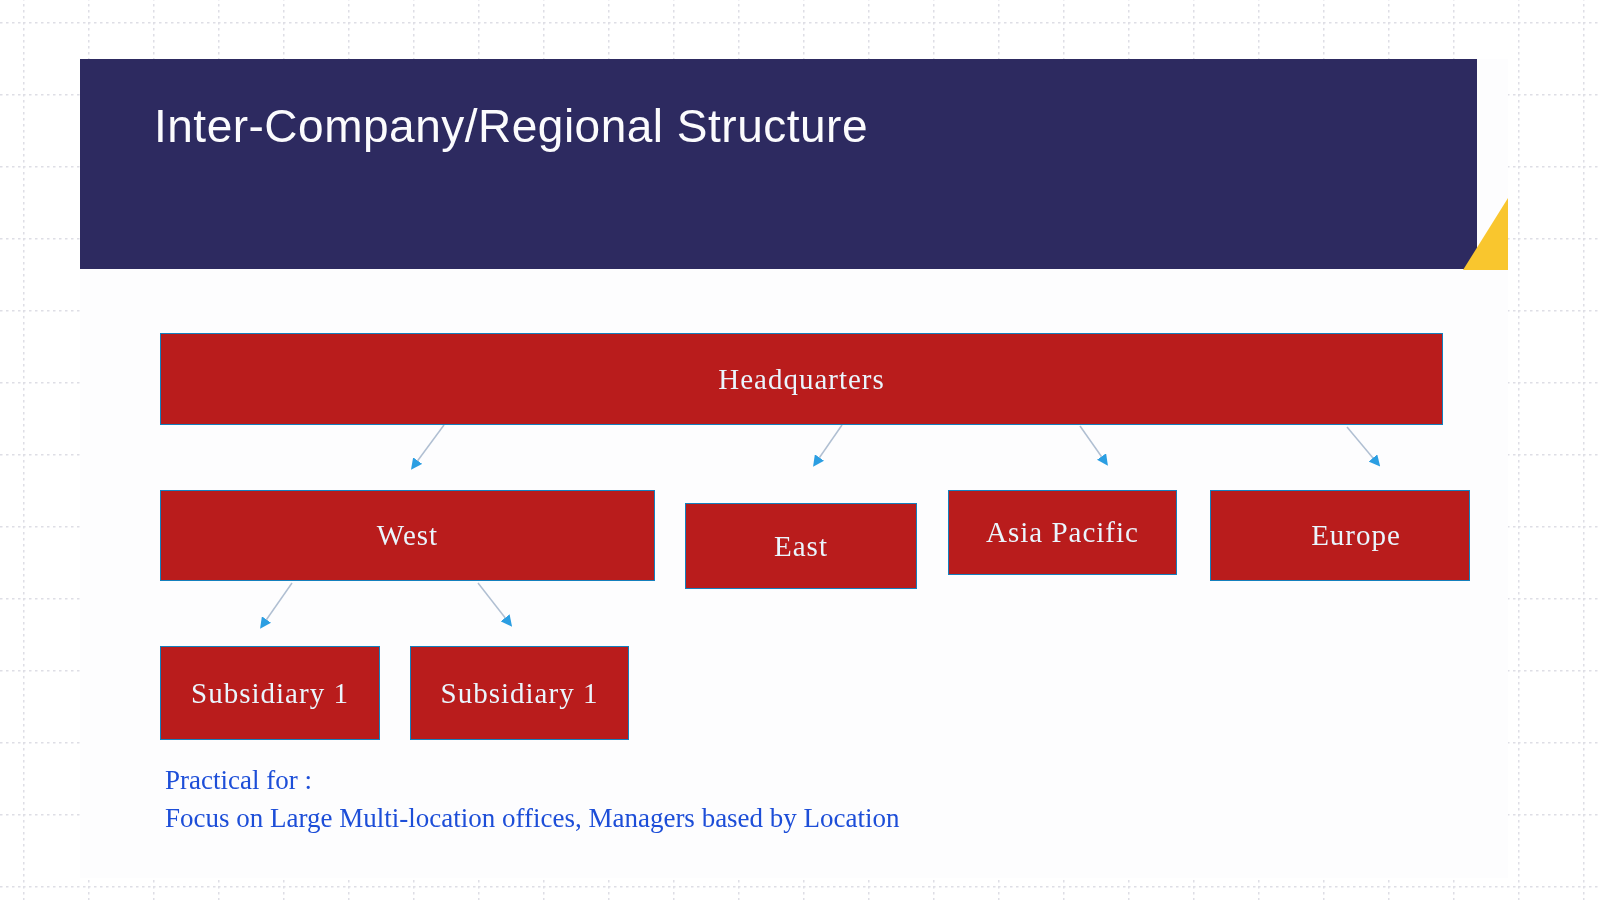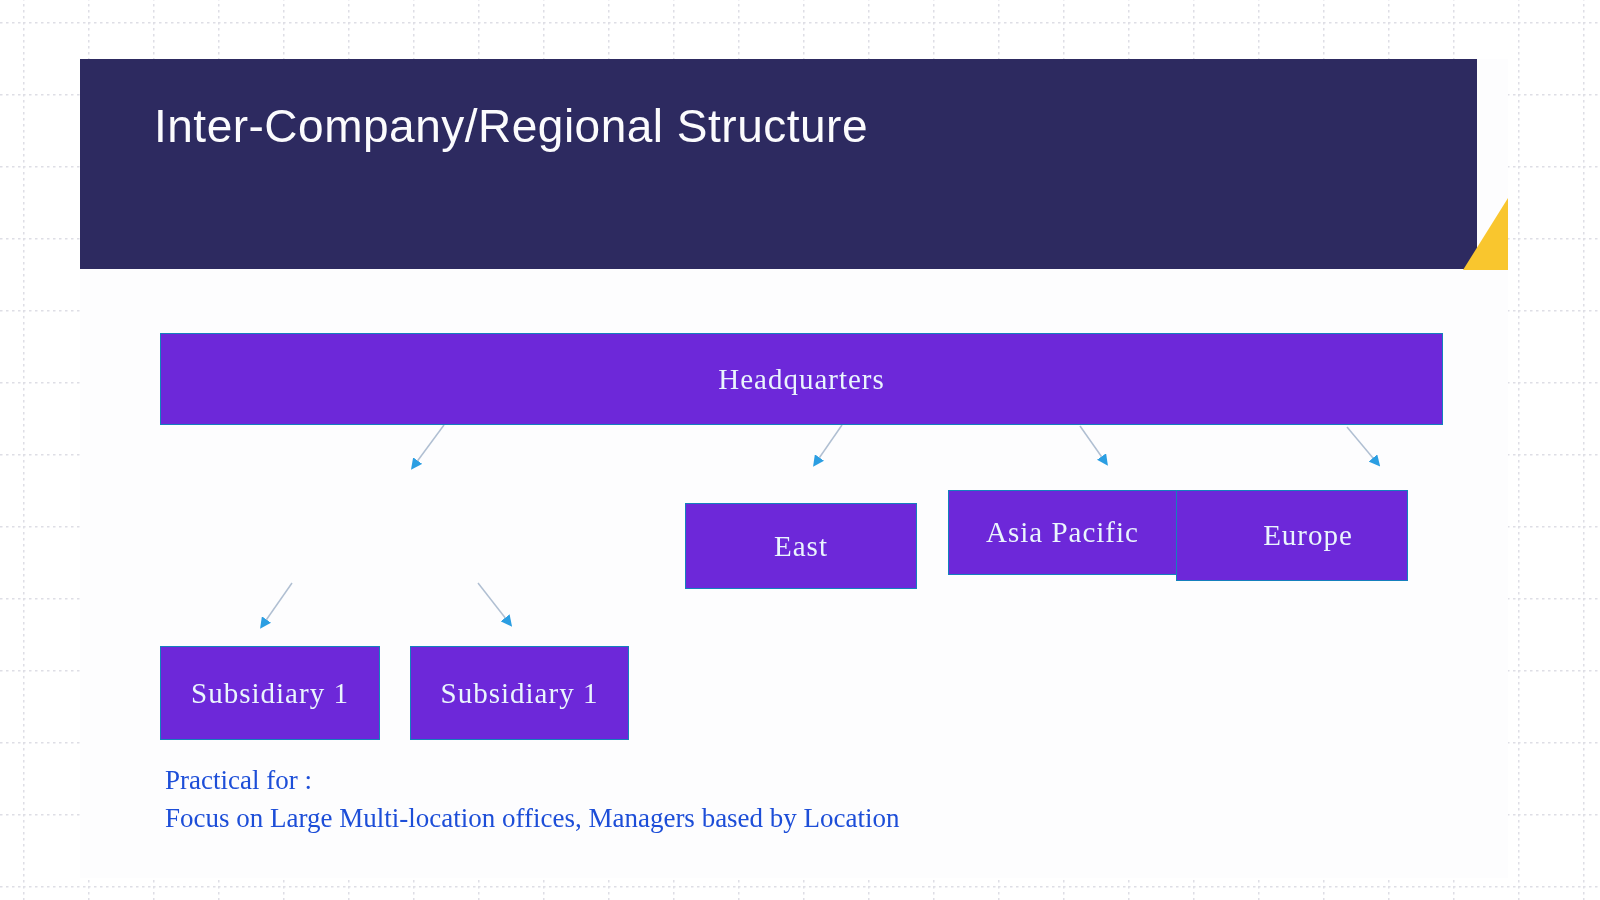--- a/index.html
+++ b/index.html
@@ -44,36 +44,36 @@
   }
   .corner-accent {
     position: absolute;
     left: 1383px; top: 139px;
     width: 45px; height: 72px;
     background: #f9c62e;
     clip-path: polygon(100% 0, 100% 100%, 0 100%);
   }
   .node {
     position: absolute;
-    background: #6d28d9;
+    background: #b91c1c;
     border: 1px solid #1480bd;
     box-sizing: border-box;
     display: flex;
     align-items: center;
     justify-content: center;
     font-family: "Liberation Serif", serif;
     font-size: 29px;
     letter-spacing: 1px;
     color: #eaf5fd;
   }
   .node-hq        { left: 80px;   top: 274px; width: 1283px; height: 92px; }
   .node-west      { left: 80px;   top: 431px; width: 495px;  height: 91px; }
   .node-east      { left: 605px;  top: 444px; width: 232px;  height: 86px; }
   .node-asia      { left: 868px;  top: 431px; width: 229px;  height: 85px; }
-  .node-europe    { left: 1096px; top: 431px; width: 232px;  height: 91px; padding-left: 32px; }
+  .node-europe    { left: 1130px; top: 431px; width: 260px;  height: 91px; padding-left: 32px; }
   .node-sub1      { left: 80px;   top: 587px; width: 220px;  height: 94px; }
   .node-sub2      { left: 330px;  top: 587px; width: 219px;  height: 94px; }
   .connectors {
     position: absolute; left: 0; top: 0;
     width: 1428px; height: 819px;
     pointer-events: none;
   }
   .notes {
     position: absolute;
     left: 85px; top: 702px;
@@ -127,20 +127,21 @@
       <g>
         <line x1="212" y1="524" x2="182" y2="567" stroke="#b0bfd2" stroke-width="1.5" marker-end="url(#ah)"></line>
       </g>
       <g>
         <line x1="398" y1="524" x2="430" y2="565" stroke="#b0bfd2" stroke-width="1.5" marker-end="url(#ah)"></line>
       </g>
     </svg>
 
     <div class="node node-hq">Headquarters</div>
 
+    <div class="node node-west">West</div>
     <div class="node node-east">East</div>
     <div class="node node-asia">Asia Pacific</div>
     <div class="node node-europe">Europe</div>
 
     <div class="node node-sub1">Subsidiary 1</div>
     <div class="node node-sub2">Subsidiary 1</div>
 
     <div class="notes">
       <p>Practical for :</p>
       <p>Focus on Large Multi-location offices, Managers based by Location</p>

